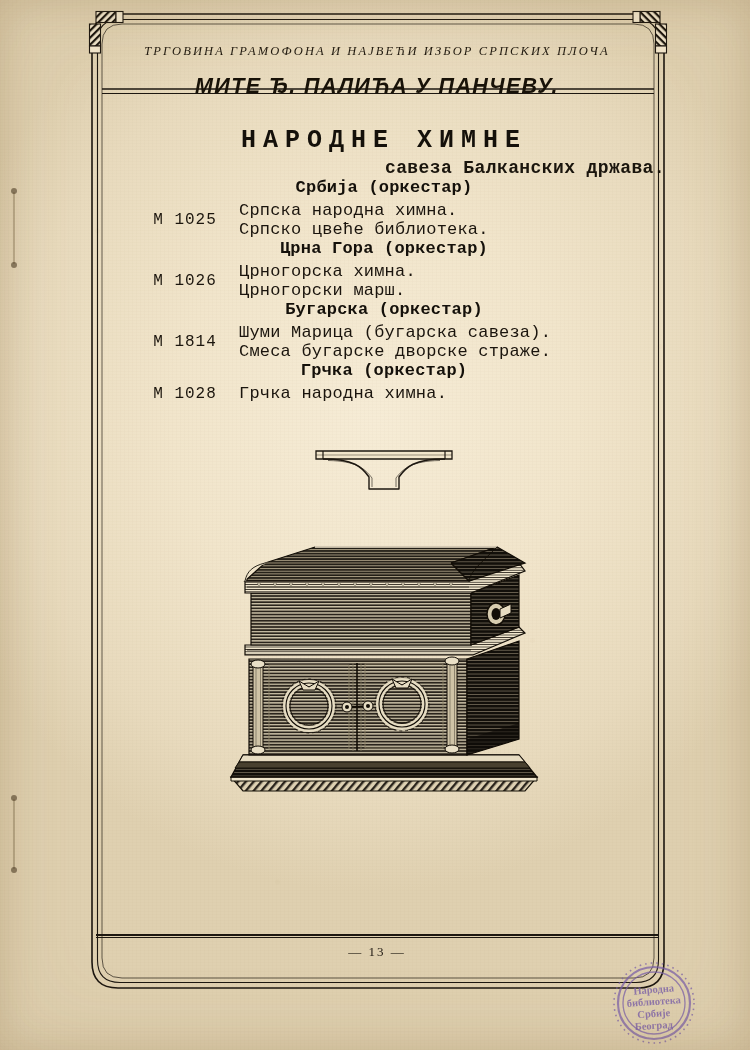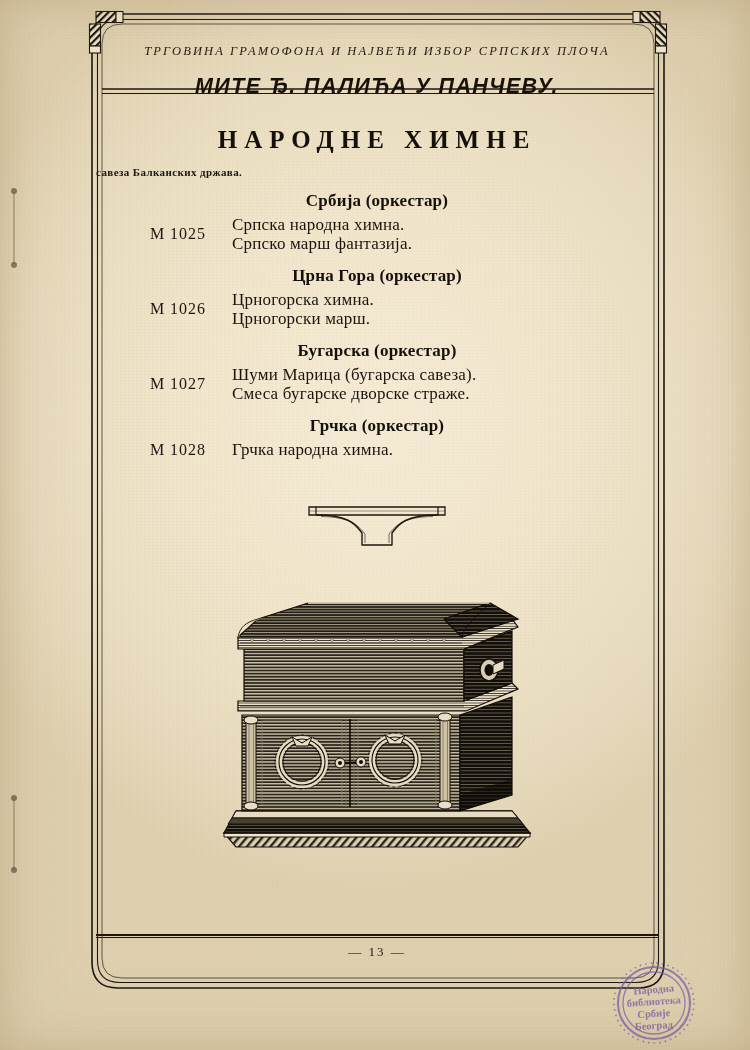--- a/index.html
+++ b/index.html
@@ -110,45 +110,45 @@
     font-family: "Liberation Sans", "DejaVu Sans", sans-serif;
     font-size: 21.5px;
     font-weight: 700;
     letter-spacing: 1.4px;
     color: #181208;
     white-space: nowrap;
   }
   
   #catalog {
     position: absolute;
-    left: 0;
+    left: 7px;
     top: 104px;
     width: 100%;
+    font-family: Liberation Mono, monospace;
   }
   #main-title {
     text-align: center;
     font-size: 25px;
     font-weight: 700;
     letter-spacing: 7px;
     color: #14100a;
   }
   #sub-title {
-    text-align: left;
-    font-size: 11px;
+    text-align: right;
+    font-size: 18px;
     font-weight: 700;
     letter-spacing: .4px;
-    margin-top: 12px;
+    margin-top: 3px;
     color: #1a150d;
   }
   .country-heading {
     text-align: center;
     font-size: 17px;
     font-weight: 700;
     letter-spacing: .2px;
-    margin-top: 13px;
     color: #14100a;
   }
   .entry {
     display: flex;
     align-items: center;
     margin-top: 4px;
     padding-left: 34px;
   }
   .entry-code {
     width: 96px;
@@ -284,36 +284,36 @@
     <div id="catalog">
 
       <div id="main-title">НАРОДНЕ ХИМНЕ</div>
       <div id="sub-title">савеза Балканских држава.</div>
 
       <div class="country-heading">Србија (оркестар)</div>
       <div class="entry">
         <div class="entry-code">М 1025</div>
         <div class="entry-titles">
           <div>Српска народна химна.</div>
-          <div>Српско марш фантазија.</div>
+          <div>Српско цвеће библиотека.</div>
         </div>
       </div>
 
       <div class="country-heading">Црна Гора (оркестар)</div>
       <div class="entry">
         <div class="entry-code">М 1026</div>
         <div class="entry-titles">
           <div>Црногорска химна.</div>
           <div>Црногорски марш.</div>
         </div>
       </div>
 
       <div class="country-heading">Бугарска (оркестар)</div>
       <div class="entry">
-        <div class="entry-code">М 1027</div>
+        <div class="entry-code">М 1814</div>
         <div class="entry-titles">
           <div>Шуми Марица (бугарска савеза).</div>
           <div>Смеса бугарске дворске страже.</div>
         </div>
       </div>
 
       <div class="country-heading">Грчка (оркестар)</div>
       <div class="entry">
         <div class="entry-code">М 1028</div>
         <div class="entry-titles">

